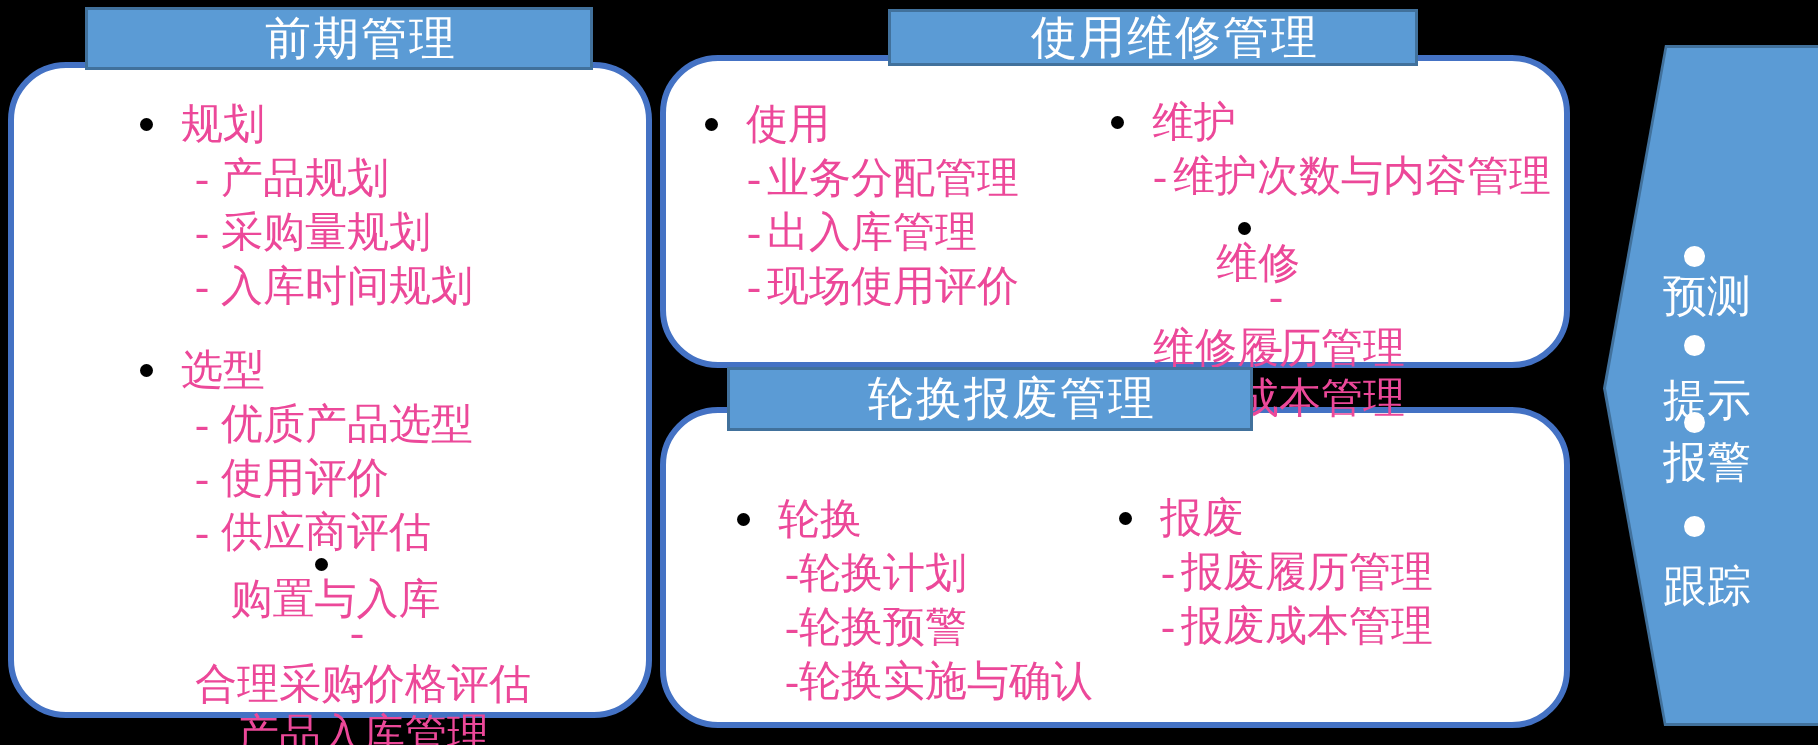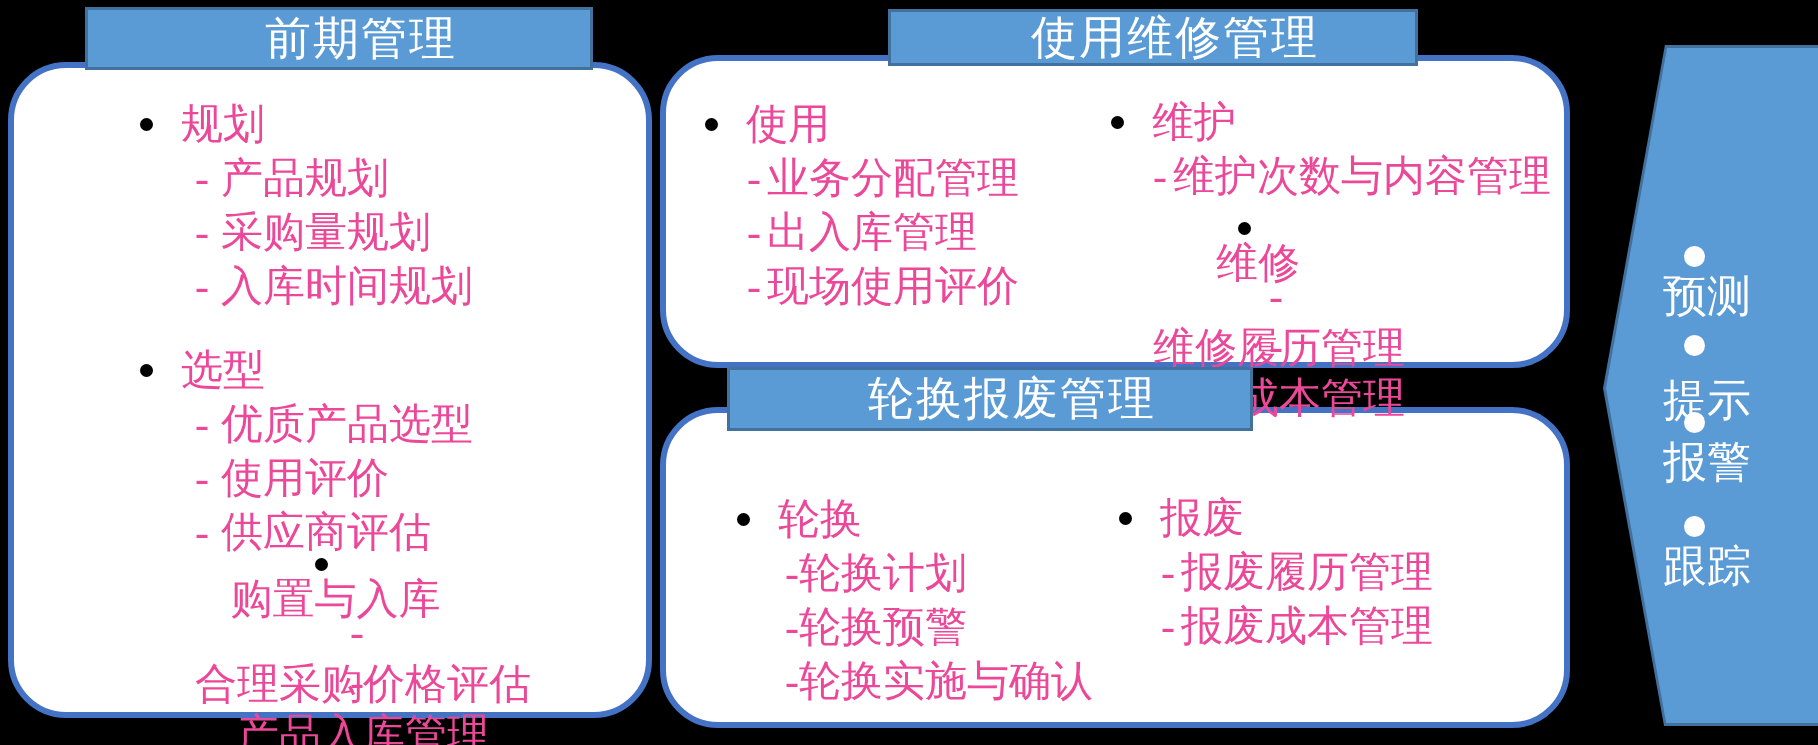--- a/index.html
+++ b/index.html
@@ -150,18 +150,18 @@
     <span>预测</span>
   </div>
   <div class="arrow-item" style="top:335px;gap:15px;">
     <span class="wdot"></span>
     <span>提示</span>
   </div>
   <div class="arrow-item" style="top:425px;justify-content:center;">
     <span class="wdot"></span>
     <span>报警</span>
   </div>
-  <div class="arrow-item" style="top:516px;">
+  <div class="arrow-item" style="top:516px;gap:20px;">
     <span class="wdot"></span>
     <span>跟踪</span>
   </div>
 
 </div>
 
 </body></html>

